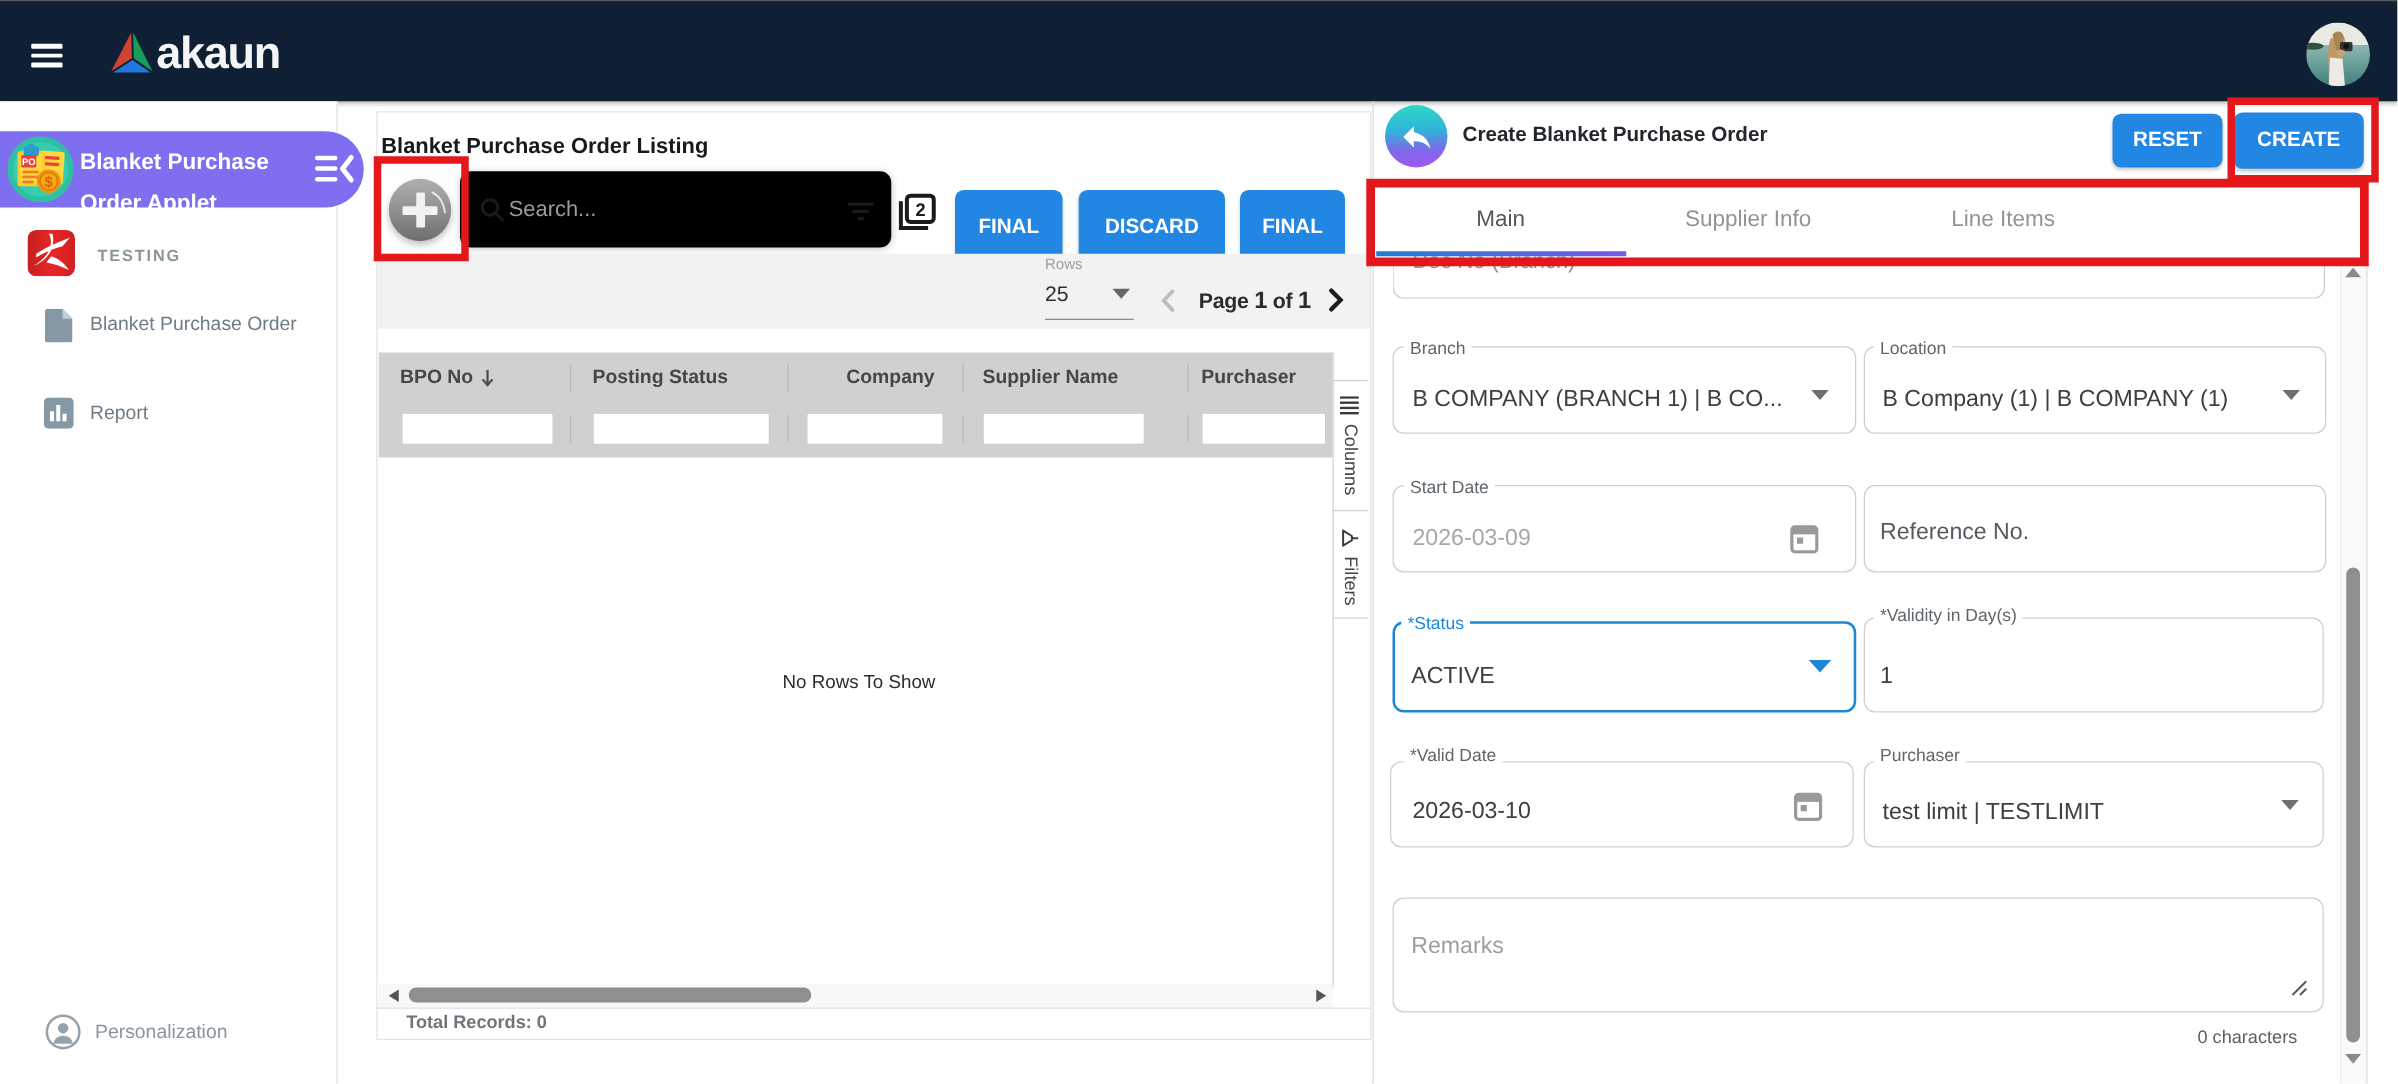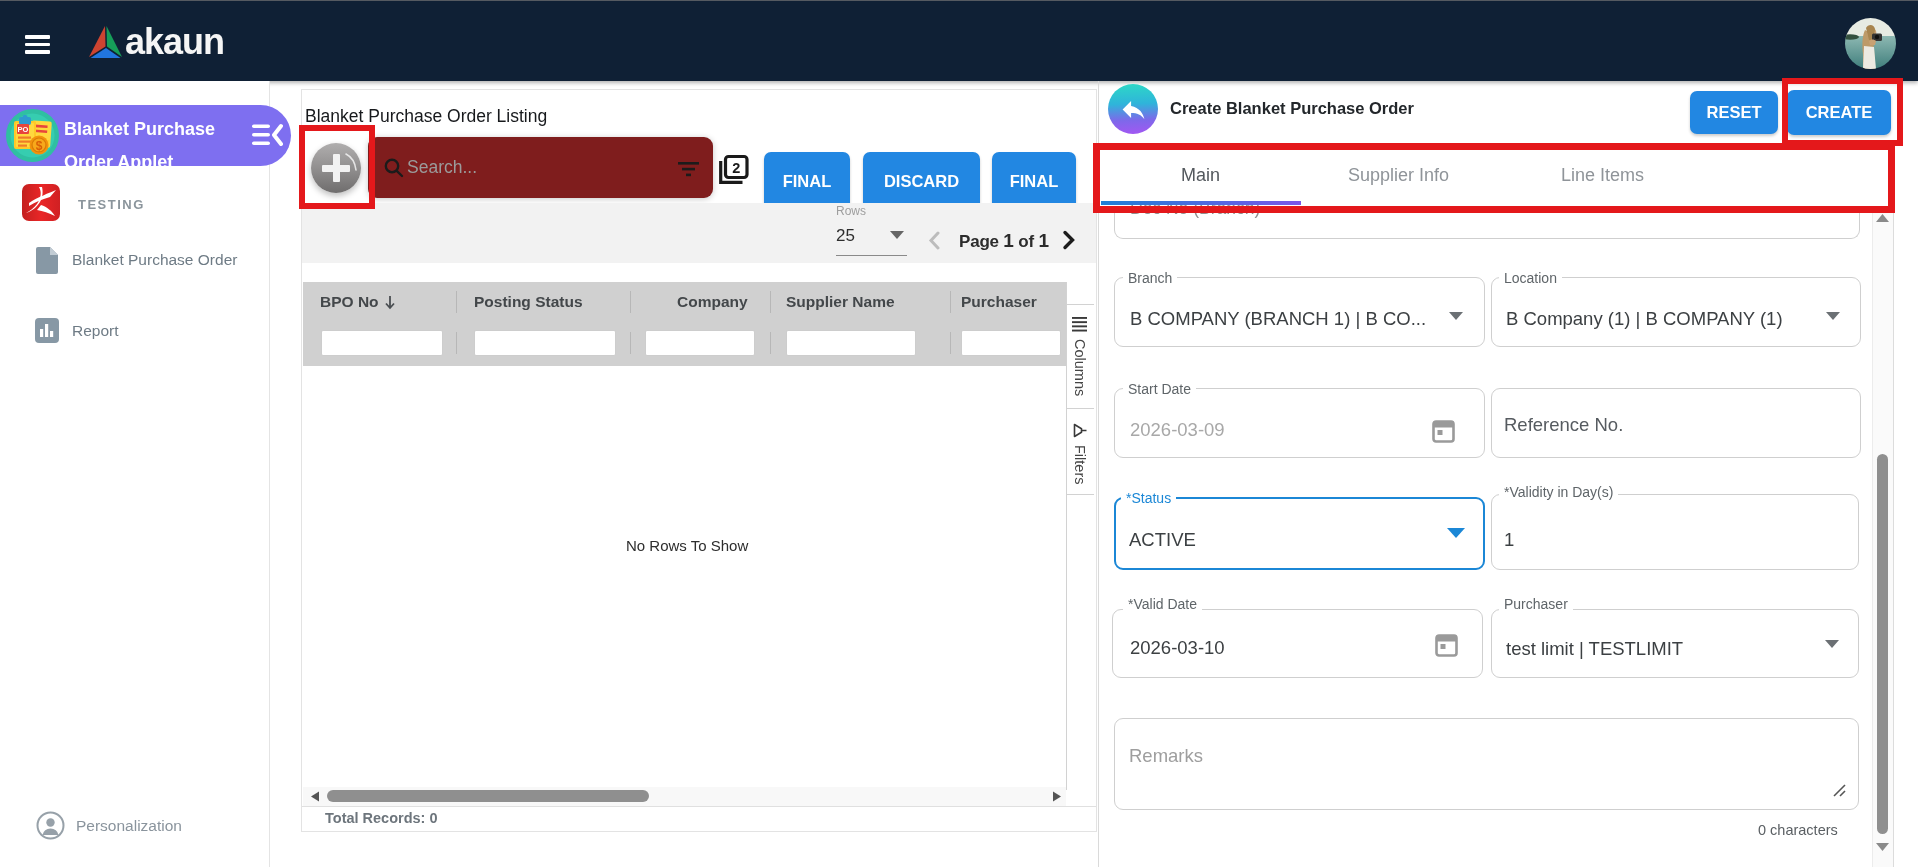--- a/index.html
+++ b/index.html
@@ -10,23 +10,23 @@
 #nav{position:absolute;left:0;top:0;width:1918px;height:81px;background:#0f2035;box-shadow:0 2px 4px rgba(0,0,0,.3);border-top:1px solid #555a61}
 .hbar{position:absolute;left:25px;width:25px;height:3.6px;background:#fff;border-radius:1px}
 #logotext{position:absolute;left:125px;top:20px;font-size:36px;font-weight:bold;color:#f5f5f5;letter-spacing:-1px}
 
 #sidebar{position:absolute;left:0;top:81px;width:270px;height:786px;background:#fff;border-right:1px solid #e4e4e4}
 #banner{position:absolute;left:0;top:105px;width:291px;height:61px;background:#7e6ff0;border-radius:0 31px 31px 0;z-index:3}
 #bannertext{position:absolute;left:64px;top:8px;color:#fff;font-size:18px;font-weight:bold;line-height:33px}
 .sideitem{position:absolute;color:#6e7b85;font-size:15.5px}
 
 #midcard{position:absolute;left:301px;top:89px;width:796px;height:743px;border:1px solid #e3e3e3;background:#fff}
-#midtitle{position:absolute;left:305px;top:106px;font-size:17.5px;font-weight:normal;color:#17191c}
+#midtitle{position:absolute;left:305px;top:106px;font-size:17.5px;font-weight:bold;color:#17191c}
 #pluscirc{position:absolute;left:311px;top:143px;width:50px;height:50px;border-radius:50%;background:linear-gradient(180deg,#b0aeae 0%,#8e8c8c 55%,#6f6d6d 100%);box-shadow:0 3px 6px rgba(0,0,0,.25)}
-#searchbox{position:absolute;left:368px;top:137px;width:345px;height:61px;background:#7f1d1d;border-radius:9px;box-shadow:0 1px 6px rgba(0,0,0,.22)}
+#searchbox{position:absolute;left:368px;top:137px;width:345px;height:61px;background:#000000;border-radius:9px;box-shadow:0 1px 6px rgba(0,0,0,.22)}
 .bluebtn{position:absolute;height:59px;background:#2287e2;border-radius:7px;color:#fff;font-weight:bold;font-size:16.5px;text-align:center;box-shadow:0 2px 3px rgba(0,0,0,.2);display:flex;align-items:center;justify-content:center}
 #pagrow{position:absolute;left:302px;top:203px;width:794px;height:60px;background:#f2f2f2}
 #thead{position:absolute;left:303px;top:282px;width:763px;height:84px;background:#d0d0d0}
 .hcol{position:absolute;top:293px;font-size:15.5px;font-weight:bold;color:#43474a}
 .hsep{position:absolute;width:1px;background:#b7b7b7}
 .finput{position:absolute;top:330px;height:26px;background:#fff;border:1px solid #cdcdcd;border-radius:2px}
 
 #rborder{position:absolute;left:1098px;top:81px;width:1px;height:786px;background:#dadada}
 #backcirc{position:absolute;left:1108px;top:84px;width:50px;height:50px;border-radius:50%;background:linear-gradient(178deg,#2dd7c7 2%,#2fb4da 40%,#7e68ea 72%,#a158f2 98%)}
 #rtitle{position:absolute;left:1170px;top:99px;font-size:16.5px;font-weight:bold;color:#23272b}

